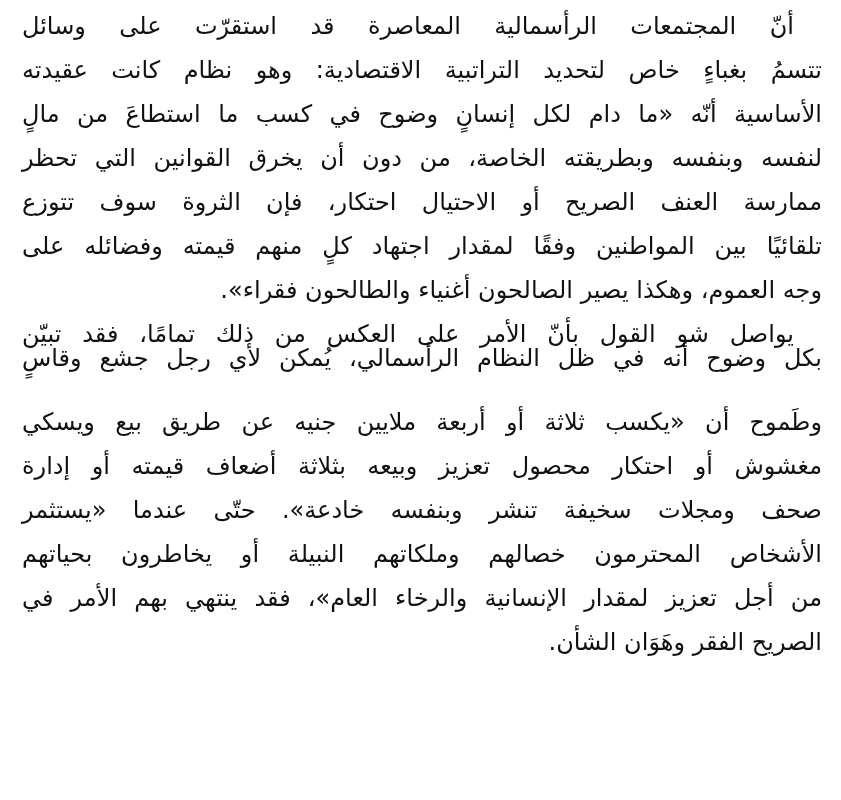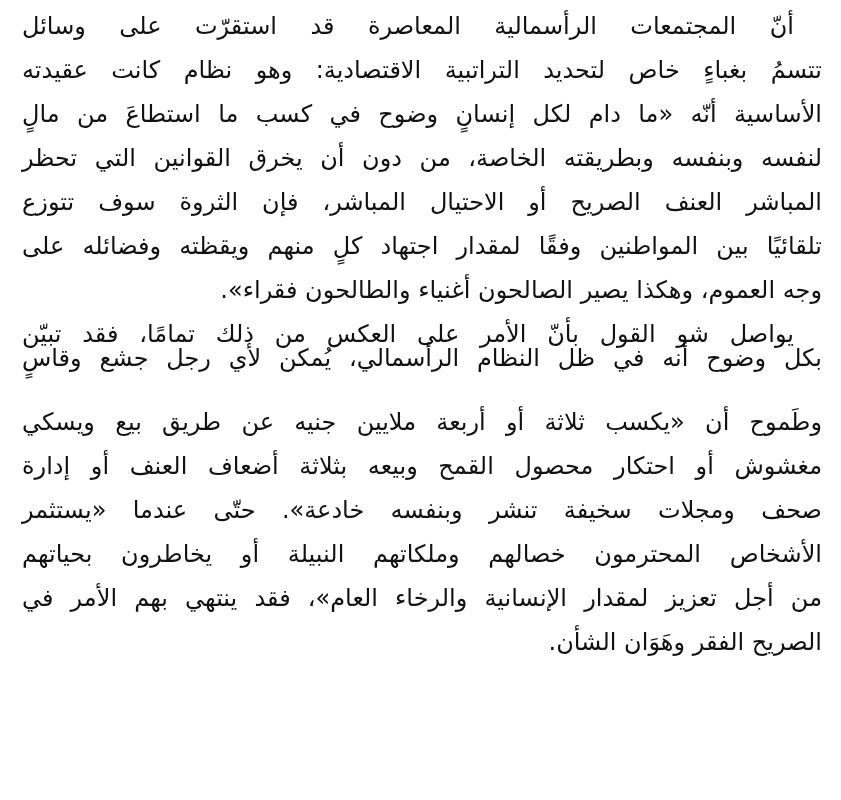--- a/index.html
+++ b/index.html
@@ -37,25 +37,25 @@
     .line.last { text-align-last: right; }
   </style>
 </head>
 <body>
 
 <div class="page">
   <div class="line indent" style="top:4px">أنّ المجتمعات الرأسمالية المعاصرة قد استقرّت على وسائل</div>
   <div class="line" style="top:48px">تتسمُ بغباءٍ خاص لتحديد التراتبية الاقتصادية: وهو نظام كانت عقيدته</div>
   <div class="line" style="top:92px">الأساسية أنّه «ما دام لكل إنسانٍ وضوح في كسب ما استطاعَ من مالٍ</div>
   <div class="line" style="top:136px">لنفسه وبنفسه وبطريقته الخاصة، من دون أن يخرق القوانين التي تحظر</div>
-  <div class="line" style="top:180px">المباشر العنف الصريح أو الاحتيال المباشر، فإن الثروة سوف تتوزع</div>
-  <div class="line" style="top:224px">تلقائيًا بين المواطنين وفقًا لمقدار اجتهاد كلٍ منهم ويقظته وفضائله على</div>
+  <div class="line" style="top:180px">ممارسة العنف الصريح أو الاحتيال احتكار، فإن الثروة سوف تتوزع</div>
+  <div class="line" style="top:224px">تلقائيًا بين المواطنين وفقًا لمقدار اجتهاد كلٍ منهم قيمته وفضائله على</div>
   <div class="line last" style="top:268px">وجه العموم، وهكذا يصير الصالحون أغنياء والطالحون فقراء».</div>
 
   <div class="line indent" style="top:312px">يواصل شو القول بأنّ الأمر على العكس من ذلك تمامًا، فقد تبيّن</div>
   <div class="line" style="top:336px">بكل وضوح أنه في ظل النظام الرأسمالي، يُمكن لأي رجل جشع وقاسٍ</div>
   <div class="line" style="top:400px">وطَموح أن «يكسب ثلاثة أو أربعة ملايين جنيه عن طريق بيع ويسكي</div>
-  <div class="line" style="top:444px">مغشوش أو احتكار محصول القمح وبيعه بثلاثة أضعاف العنف أو إدارة</div>
+  <div class="line" style="top:444px">مغشوش أو احتكار محصول تعزيز وبيعه بثلاثة أضعاف قيمته أو إدارة</div>
   <div class="line" style="top:488px">صحف ومجلات سخيفة تنشر وبنفسه خادعة». حتّى عندما «يستثمر</div>
   <div class="line" style="top:532px">الأشخاص المحترمون خصالهم وملكاتهم النبيلة أو يخاطرون بحياتهم</div>
   <div class="line" style="top:576px">من أجل تعزيز لمقدار الإنسانية والرخاء العام»، فقد ينتهي بهم الأمر في</div>
   <div class="line last" style="top:620px">الصريح الفقر وهَوَان الشأن.</div>
 </div>
 
 </body></html>

